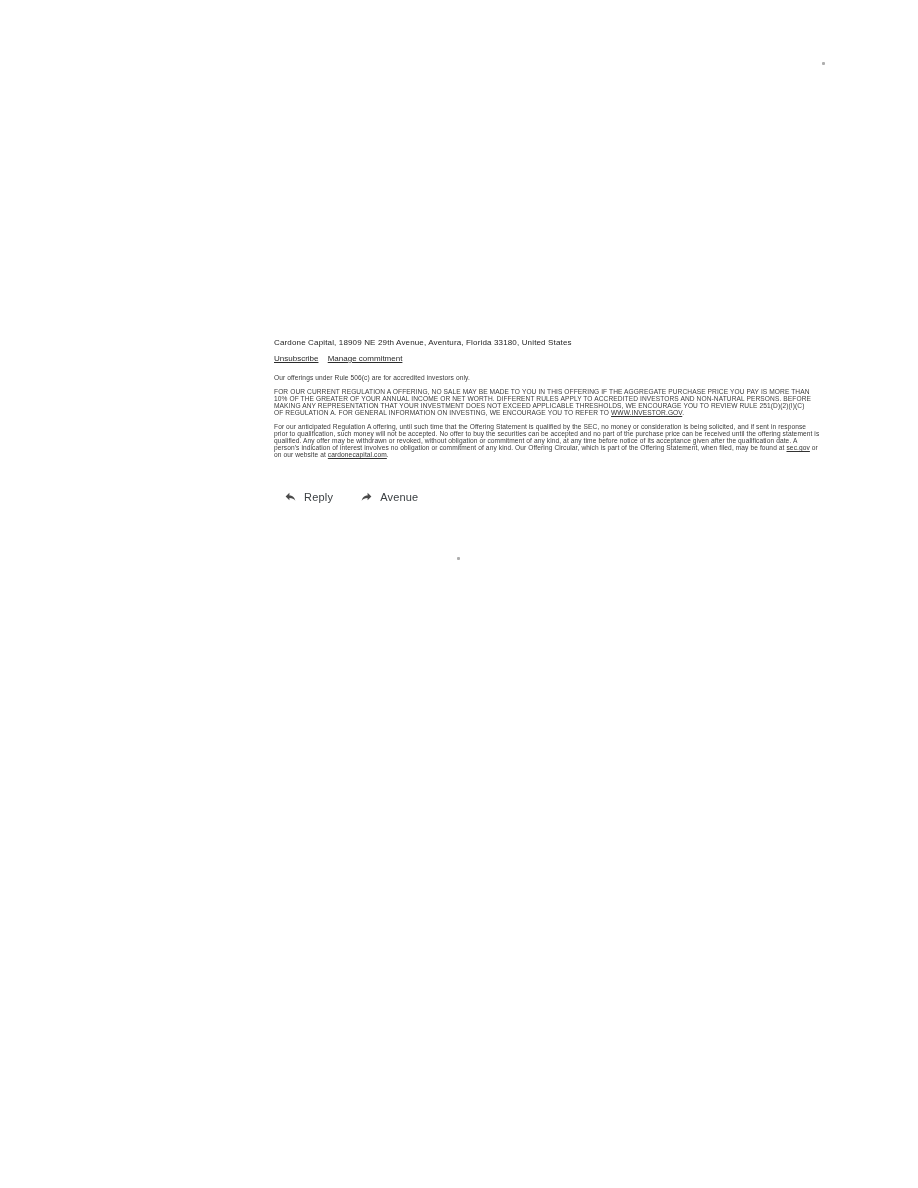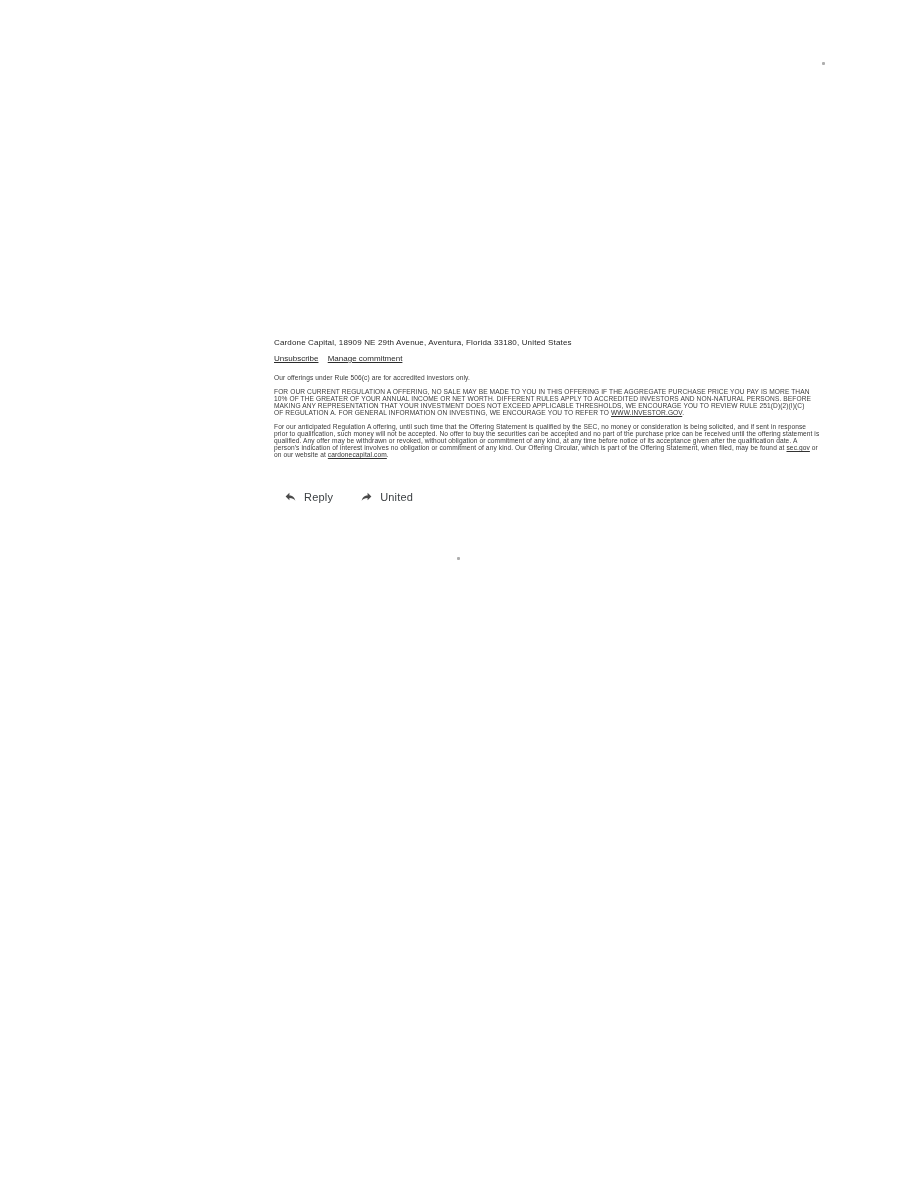--- a/index.html
+++ b/index.html
@@ -123,21 +123,21 @@
       </span>
       <span>Reply</span>
     </div>
 
     <div class="action-btn">
       <span>
         <svg viewBox="0 0 24 24" aria-hidden="true">
           <path d="M14 9V5l7 7-7 7v-4.1c-5 0-8.5 1.6-11 5.1 1-5 4-10 11-10z"></path>
         </svg>
       </span>
-      <span>United</span>
+      <span>Avenue</span>
     </div>
 
   </div>
 
   <div class="speck" style="left:822px; top:62px;"></div>
   <div class="speck" style="left:457px; top:557px;"></div>
 
 </div>
 
 </body></html>

